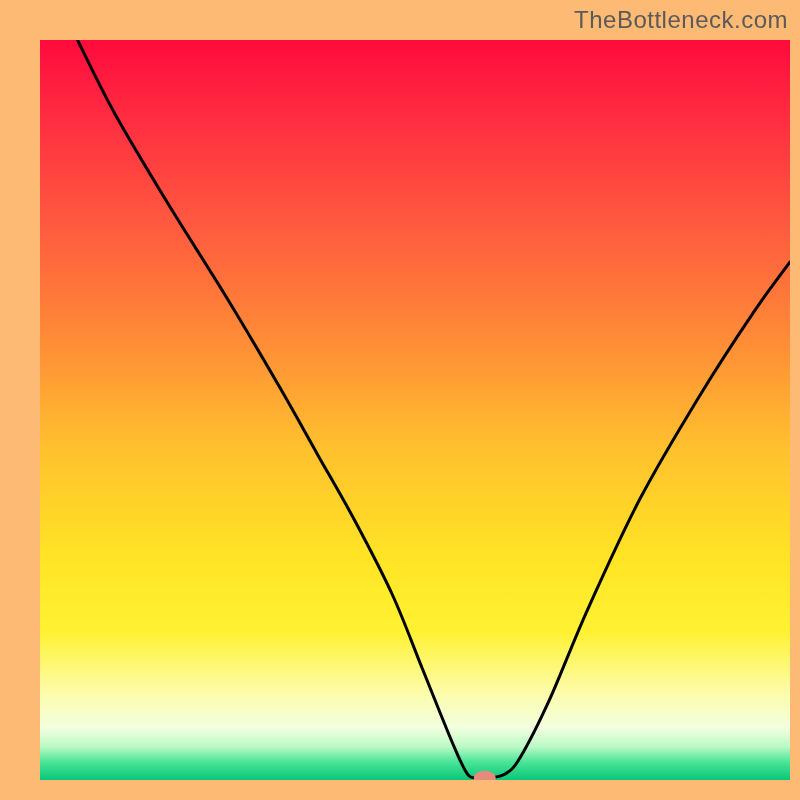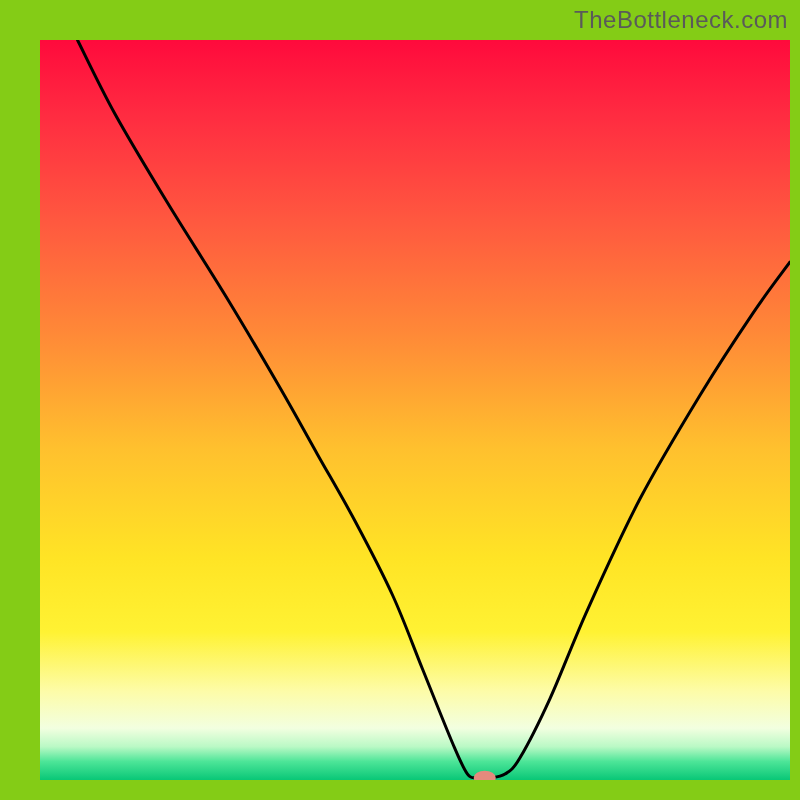--- a/index.html
+++ b/index.html
@@ -7,21 +7,21 @@
     padding: 0;
     width: 800px;
     height: 800px;
     background: #000000;
     overflow: hidden;
   }
   .frame {
     position: relative;
     width: 800px;
     height: 800px;
-    background: #84cc16;
+    background: #fdba74;
   }
   .watermark {
     position: absolute;
     top: 6px;
     right: 12px;
     font-family: Arial, Helvetica, sans-serif;
     font-size: 24px;
     font-weight: 500;
     color: #5a5a5a;
     letter-spacing: 0.5px;

